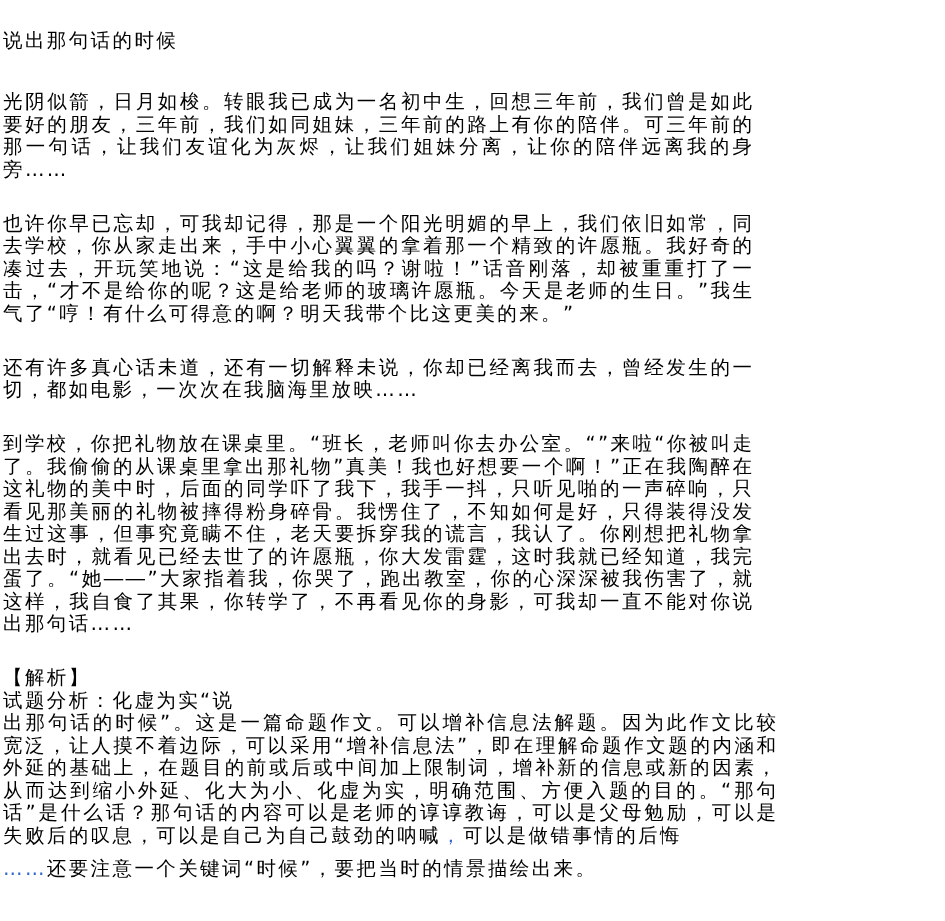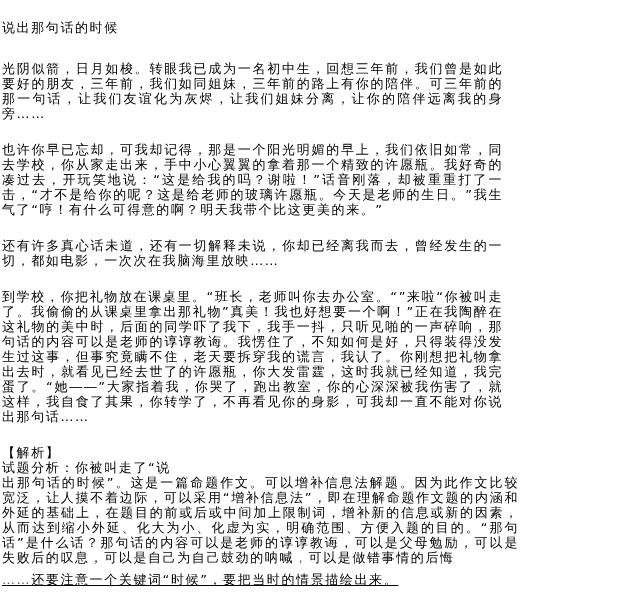--- a/index.html
+++ b/index.html
@@ -39,42 +39,41 @@
     justify-content: space-between;
     align-items: baseline;
     flex-direction: column;
   }
   .analysis-body {
     text-align: justify;
   }
   .analysis-tail {
     margin-top: 7px;
     text-align: justify;
-    text-decoration: underline;
   }
   .blue {
     color: var(--accent-blue, #3366cc);
   }
 </style>
 </head>
 <body>
 
 <div class="page">
 
   <div class="title">说出那句话的时候</div>
 
   <div class="paragraphs" id="paras">
       <p class="para">光阴似箭，日月如梭。转眼我已成为一名初中生，回想三年前，我们曾是如此要好的朋友，三年前，我们如同姐妹，三年前的路上有你的陪伴。可三年前的那一句话，让我们友谊化为灰烬，让我们姐妹分离，让你的陪伴远离我的身旁……</p>
       <p class="para">也许你早已忘却，可我却记得，那是一个阳光明媚的早上，我们依旧如常，同去学校，你从家走出来，手中小心翼翼的拿着那一个精致的许愿瓶。我好奇的凑过去，开玩笑地说：“这是给我的吗？谢啦！”话音刚落，却被重重打了一击，“才不是给你的呢？这是给老师的玻璃许愿瓶。今天是老师的生日。”我生气了“哼！有什么可得意的啊？明天我带个比这更美的来。”</p>
       <p class="para">还有许多真心话未道，还有一切解释未说，你却已经离我而去，曾经发生的一切，都如电影，一次次在我脑海里放映……</p>
-      <p class="para">到学校，你把礼物放在课桌里。“班长，老师叫你去办公室。“”来啦“你被叫走了。我偷偷的从课桌里拿出那礼物”真美！我也好想要一个啊！”正在我陶醉在这礼物的美中时，后面的同学吓了我下，我手一抖，只听见啪的一声碎响，那句话的内容可以是老师的谆谆教诲。我愣住了，不知如何是好，只得装得没发生过这事，但事究竟瞒不住，老天要拆穿我的谎言，我认了。你刚想把礼物拿出去时，就看见已经去世了的许愿瓶，你大发雷霆，这时我就已经知道，我完蛋了。“她――”大家指着我，你哭了，跑出教室，你的心深深被我伤害了，就这样，我自食了其果，你转学了，不再看见你的身影，可我却一直不能对你说出那句话……</p>
+      <p class="para">到学校，你把礼物放在课桌里。“班长，老师叫你去办公室。“”来啦“你被叫走了。我偷偷的从课桌里拿出那礼物”真美！我也好想要一个啊！”正在我陶醉在这礼物的美中时，后面的同学吓了我下，我手一抖，只听见啪的一声碎响，只看见那美丽的礼物被摔得粉身碎骨。我愣住了，不知如何是好，只得装得没发生过这事，但事究竟瞒不住，老天要拆穿我的谎言，我认了。你刚想把礼物拿出去时，就看见已经去世了的许愿瓶，你大发雷霆，这时我就已经知道，我完蛋了。“她――”大家指着我，你哭了，跑出教室，你的心深深被我伤害了，就这样，我自食了其果，你转学了，不再看见你的身影，可我却一直不能对你说出那句话……</p>
     </div>
 
   <div class="analysis">
     <div class="analysis-head">
       <span>【解析】</span>
-      <span>试题分析：你被叫走了“说</span>
+      <span>试题分析：化虚为实“说</span>
     </div>
     <div class="analysis-body" id="analysis-body"><span>出那句话的时候”。这是一篇命题作文。可以增补信息法解题。因为此作文比较宽泛，让人摸不着边际，可以采用“增补信息法”，即在理解命题作文题的内涵和外延的基础上，在题目的前或后或中间加上限制词，增补新的信息或新的因素，从而达到缩小外延、化大为小、化虚为实，明确范围、方便入题的目的。“那句话”是什么话？那句话的内容可以是老师的谆谆教诲，可以是父母勉励，可以是失败后的叹息，可以是自己为自己鼓劲的呐喊</span><span class="blue">，</span><span>可以是做错事情的后悔</span></div>
     <div class="analysis-tail" id="analysis-tail"><span class="blue">……</span><span>还要注意一个关键词“时候”，要把当时的情景描绘出来。</span></div>
   </div>
 
 </div>
 
 </body></html>

